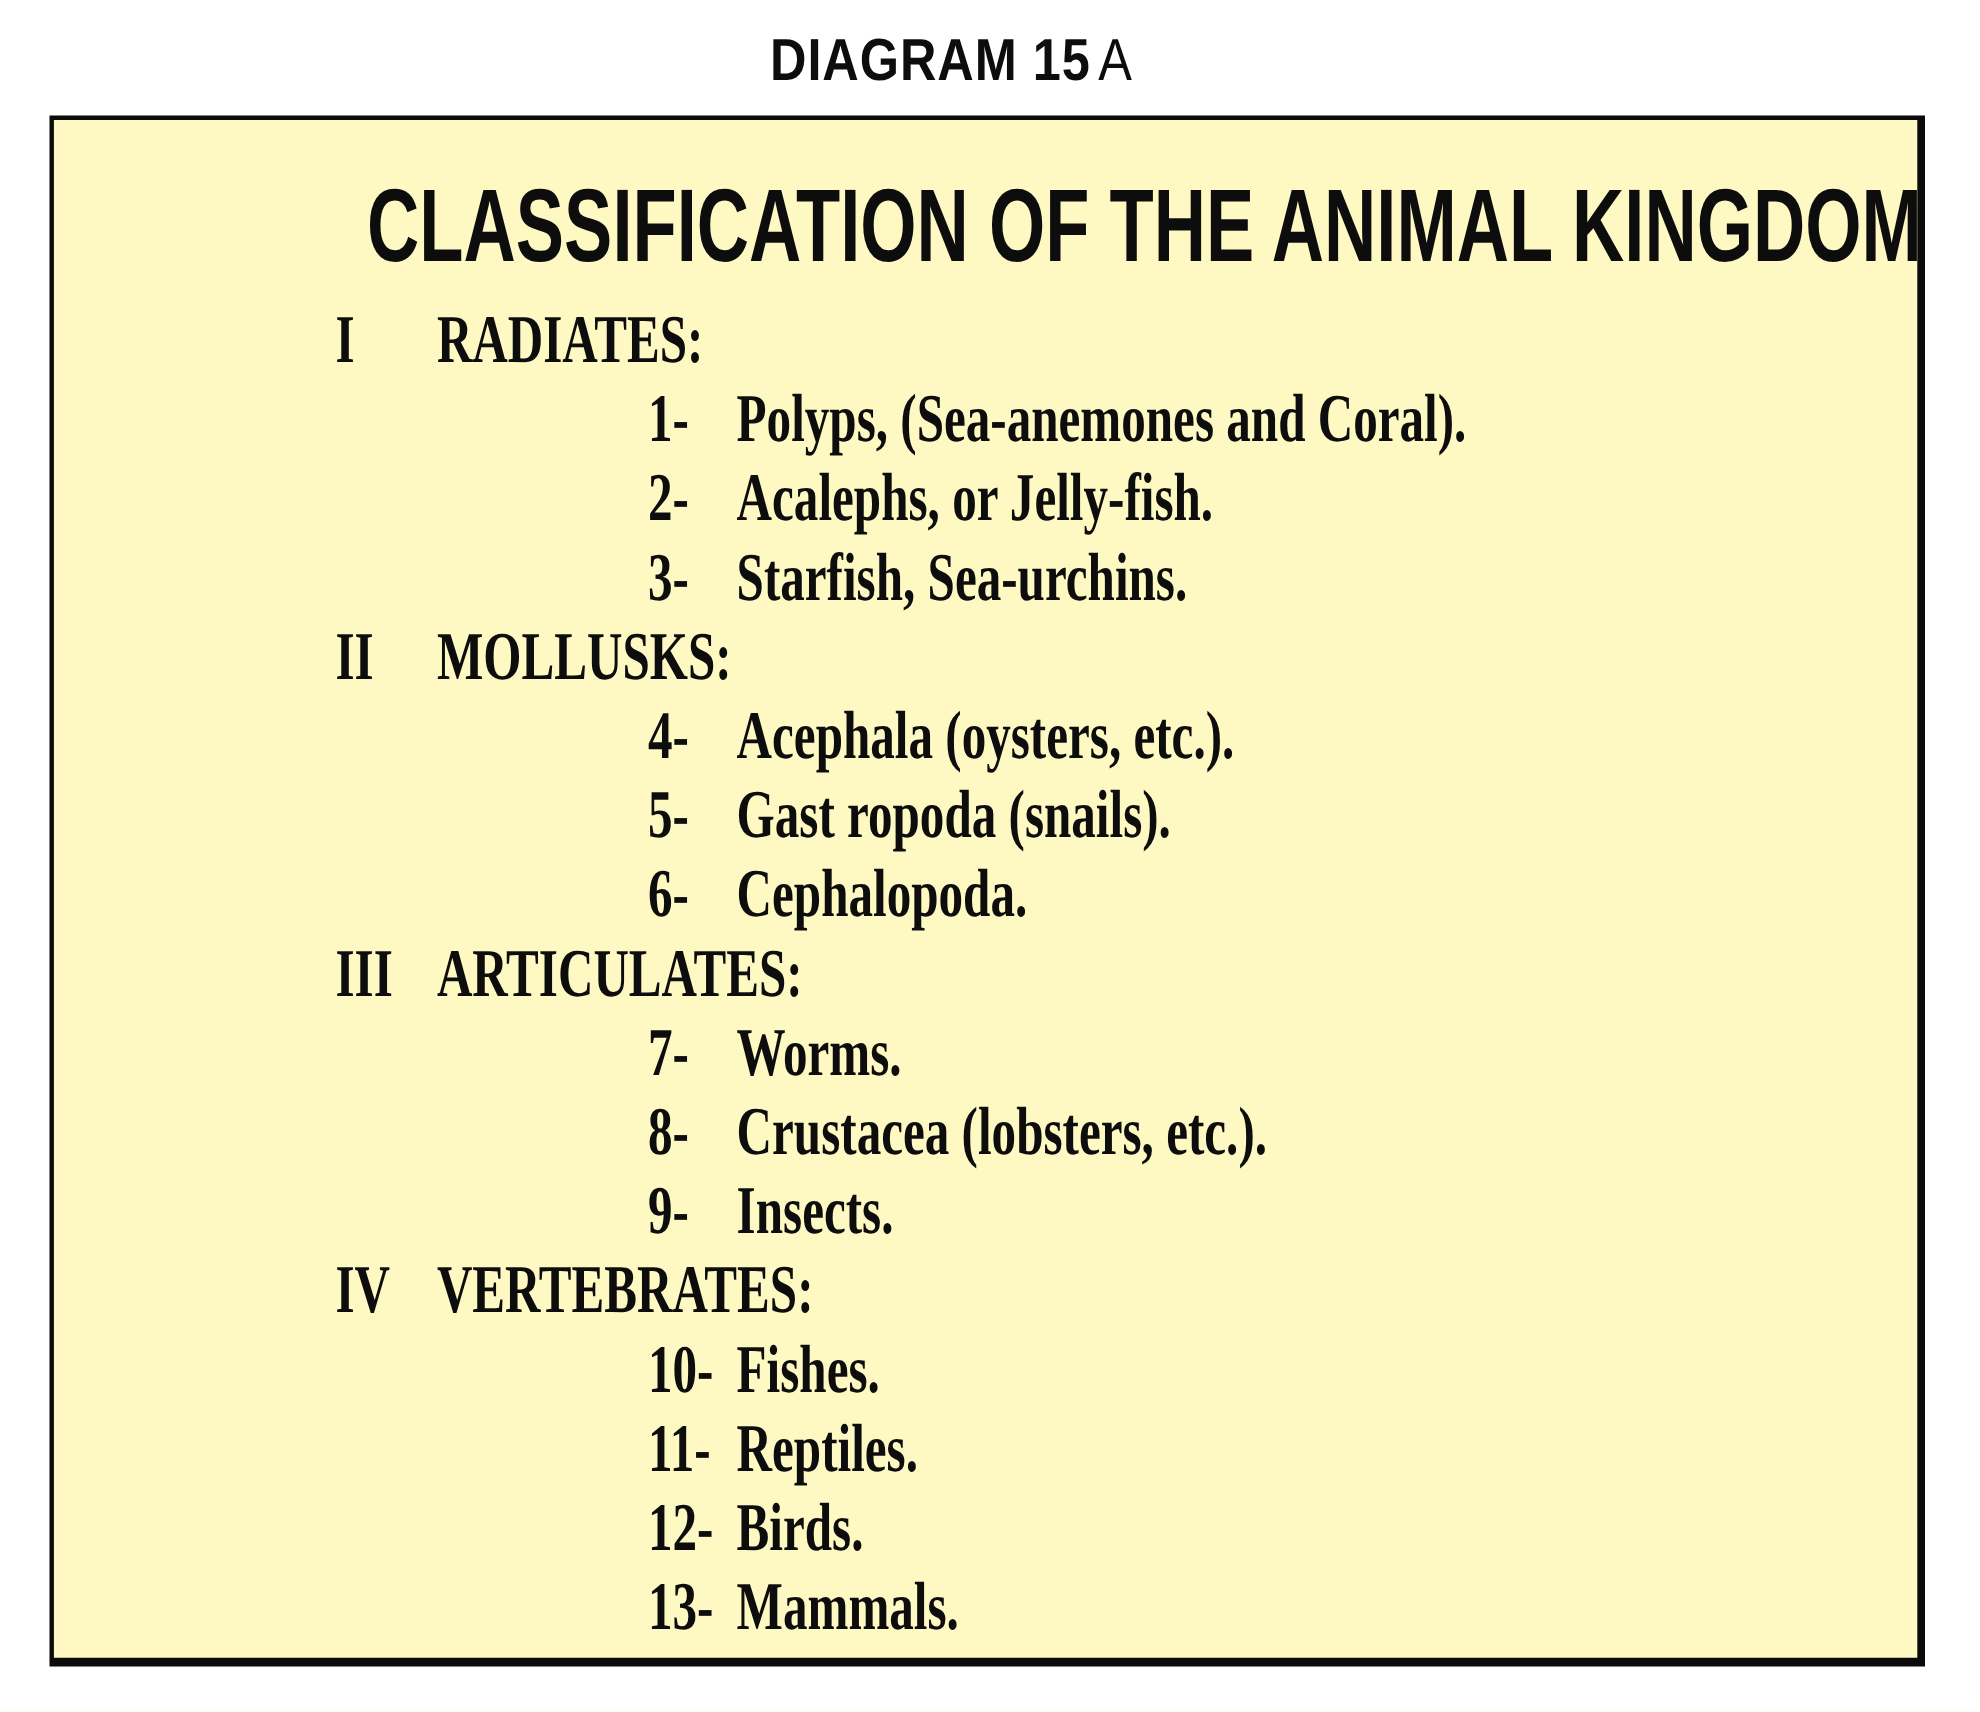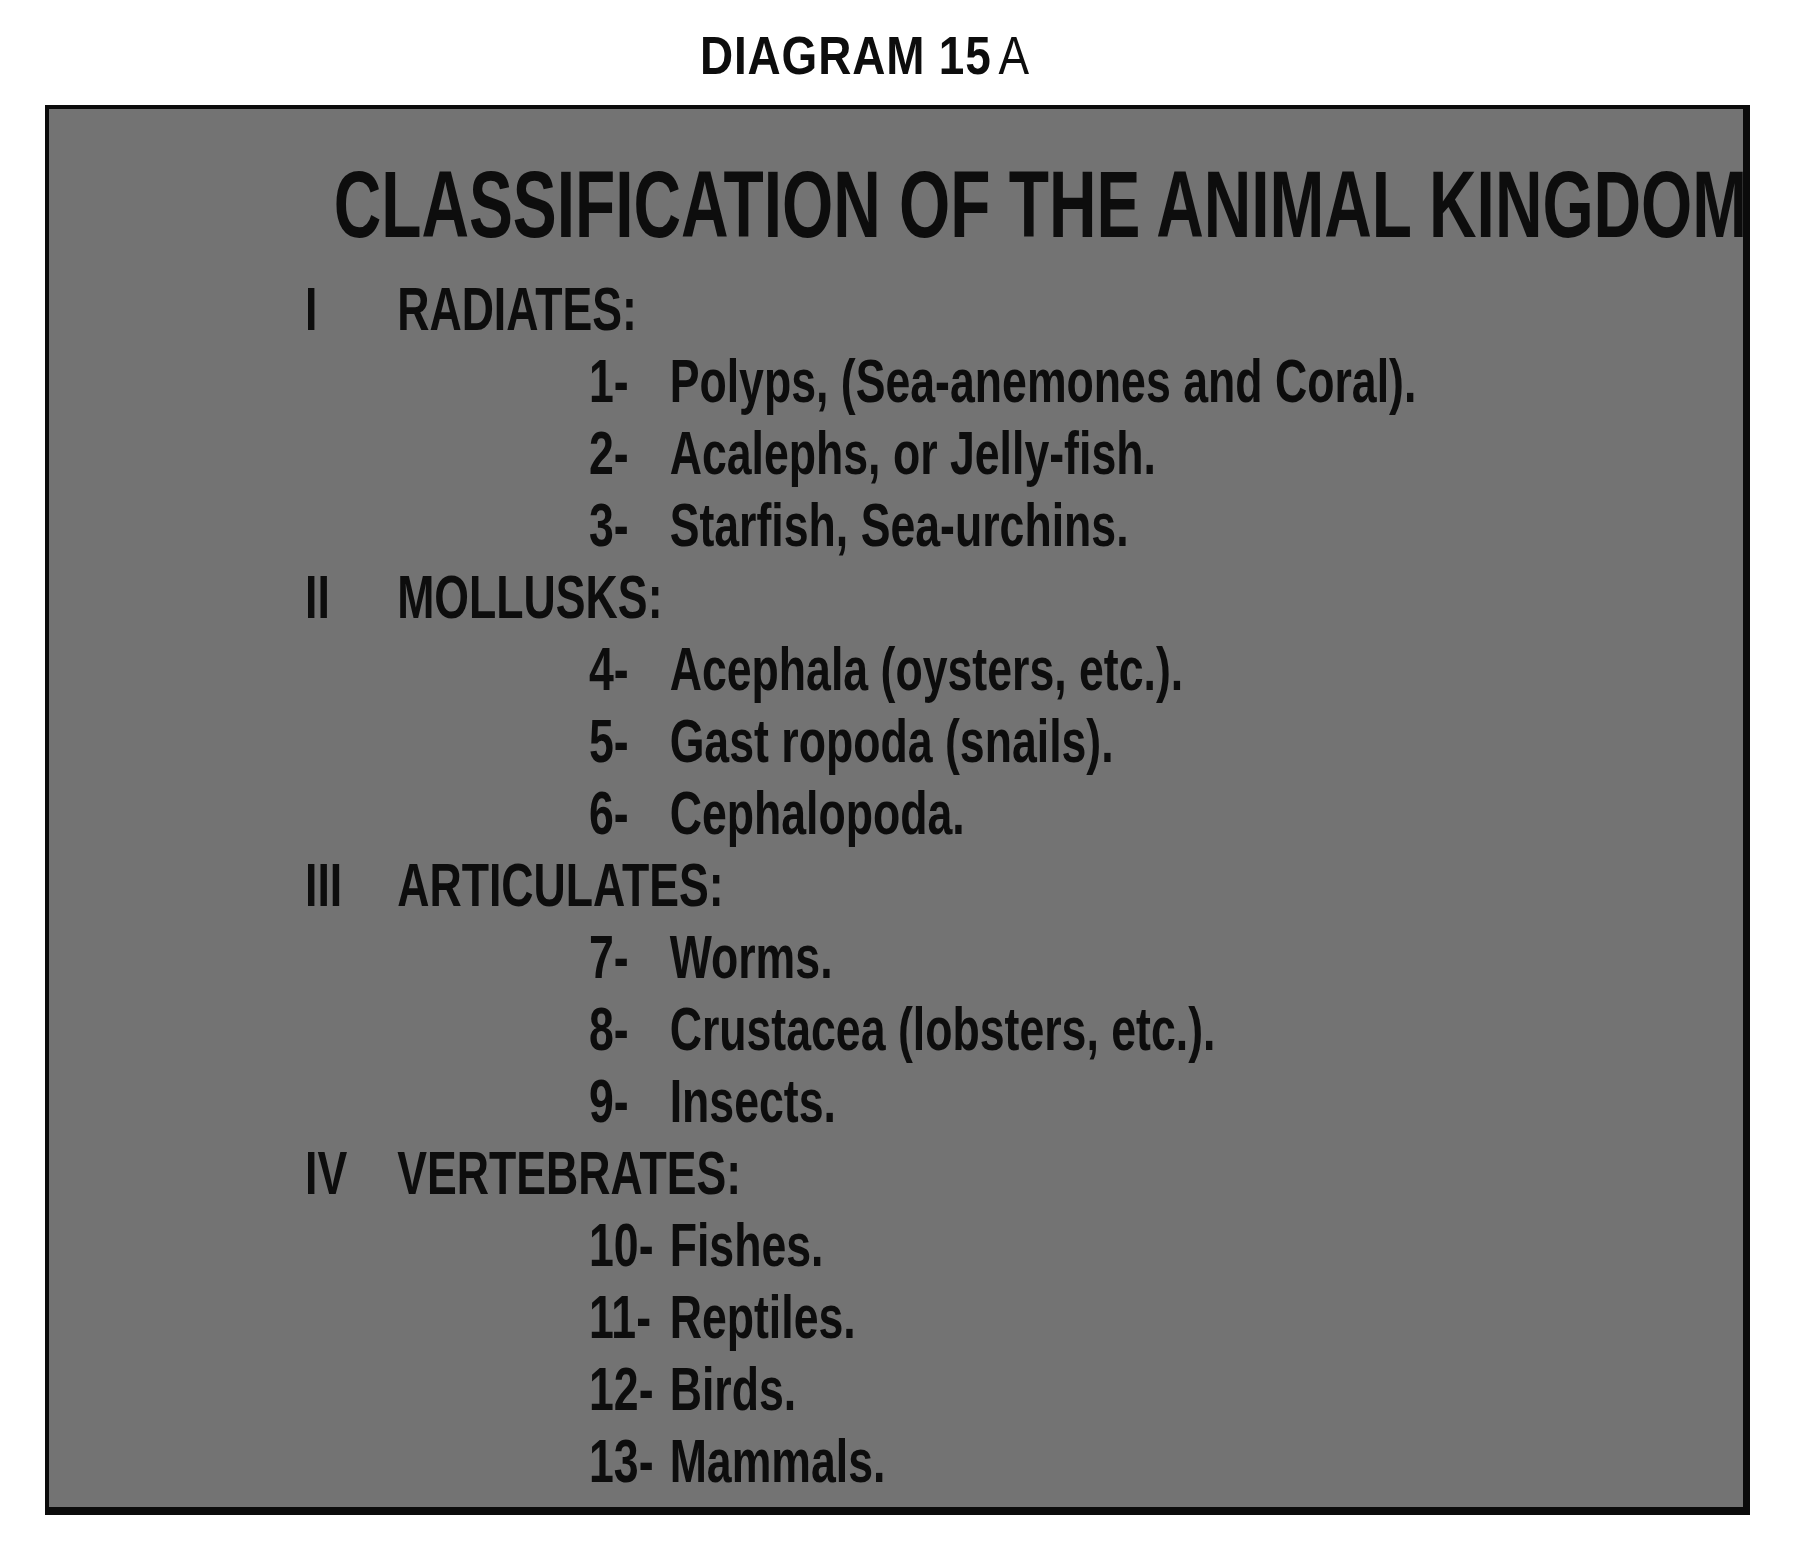--- a/index.html
+++ b/index.html
@@ -33,35 +33,36 @@
   .box {
     position: absolute;
     left: 45px;
     top: 105px;
     width: 1705px;
     height: 1410px;
     box-sizing: border-box;
     border: 4px solid #0b0b0b;
     border-right-width: 7px;
     border-bottom-width: 8px;
-    background: #737373;
+    background: #fef9c3;
   }
   .title {
     margin-top: 48px;
     margin-left: 36px;
     text-align: center;
     font-size: 94px;
     line-height: 96px;
     font-weight: 700;
     white-space: nowrap;
     transform: scaleX(0.70);
     transform-origin: center top;
   }
   .list {
     margin-top: 20px;
+    font-family: Liberation Serif, serif;
   }
   .group-line, .item-line {
     height: 72px;
     line-height: 72px;
     font-size: 62px;
     font-weight: 700;
     white-space: nowrap;
     transform: scaleX(0.72);
     transform-origin: left center;
     letter-spacing: 0px;

